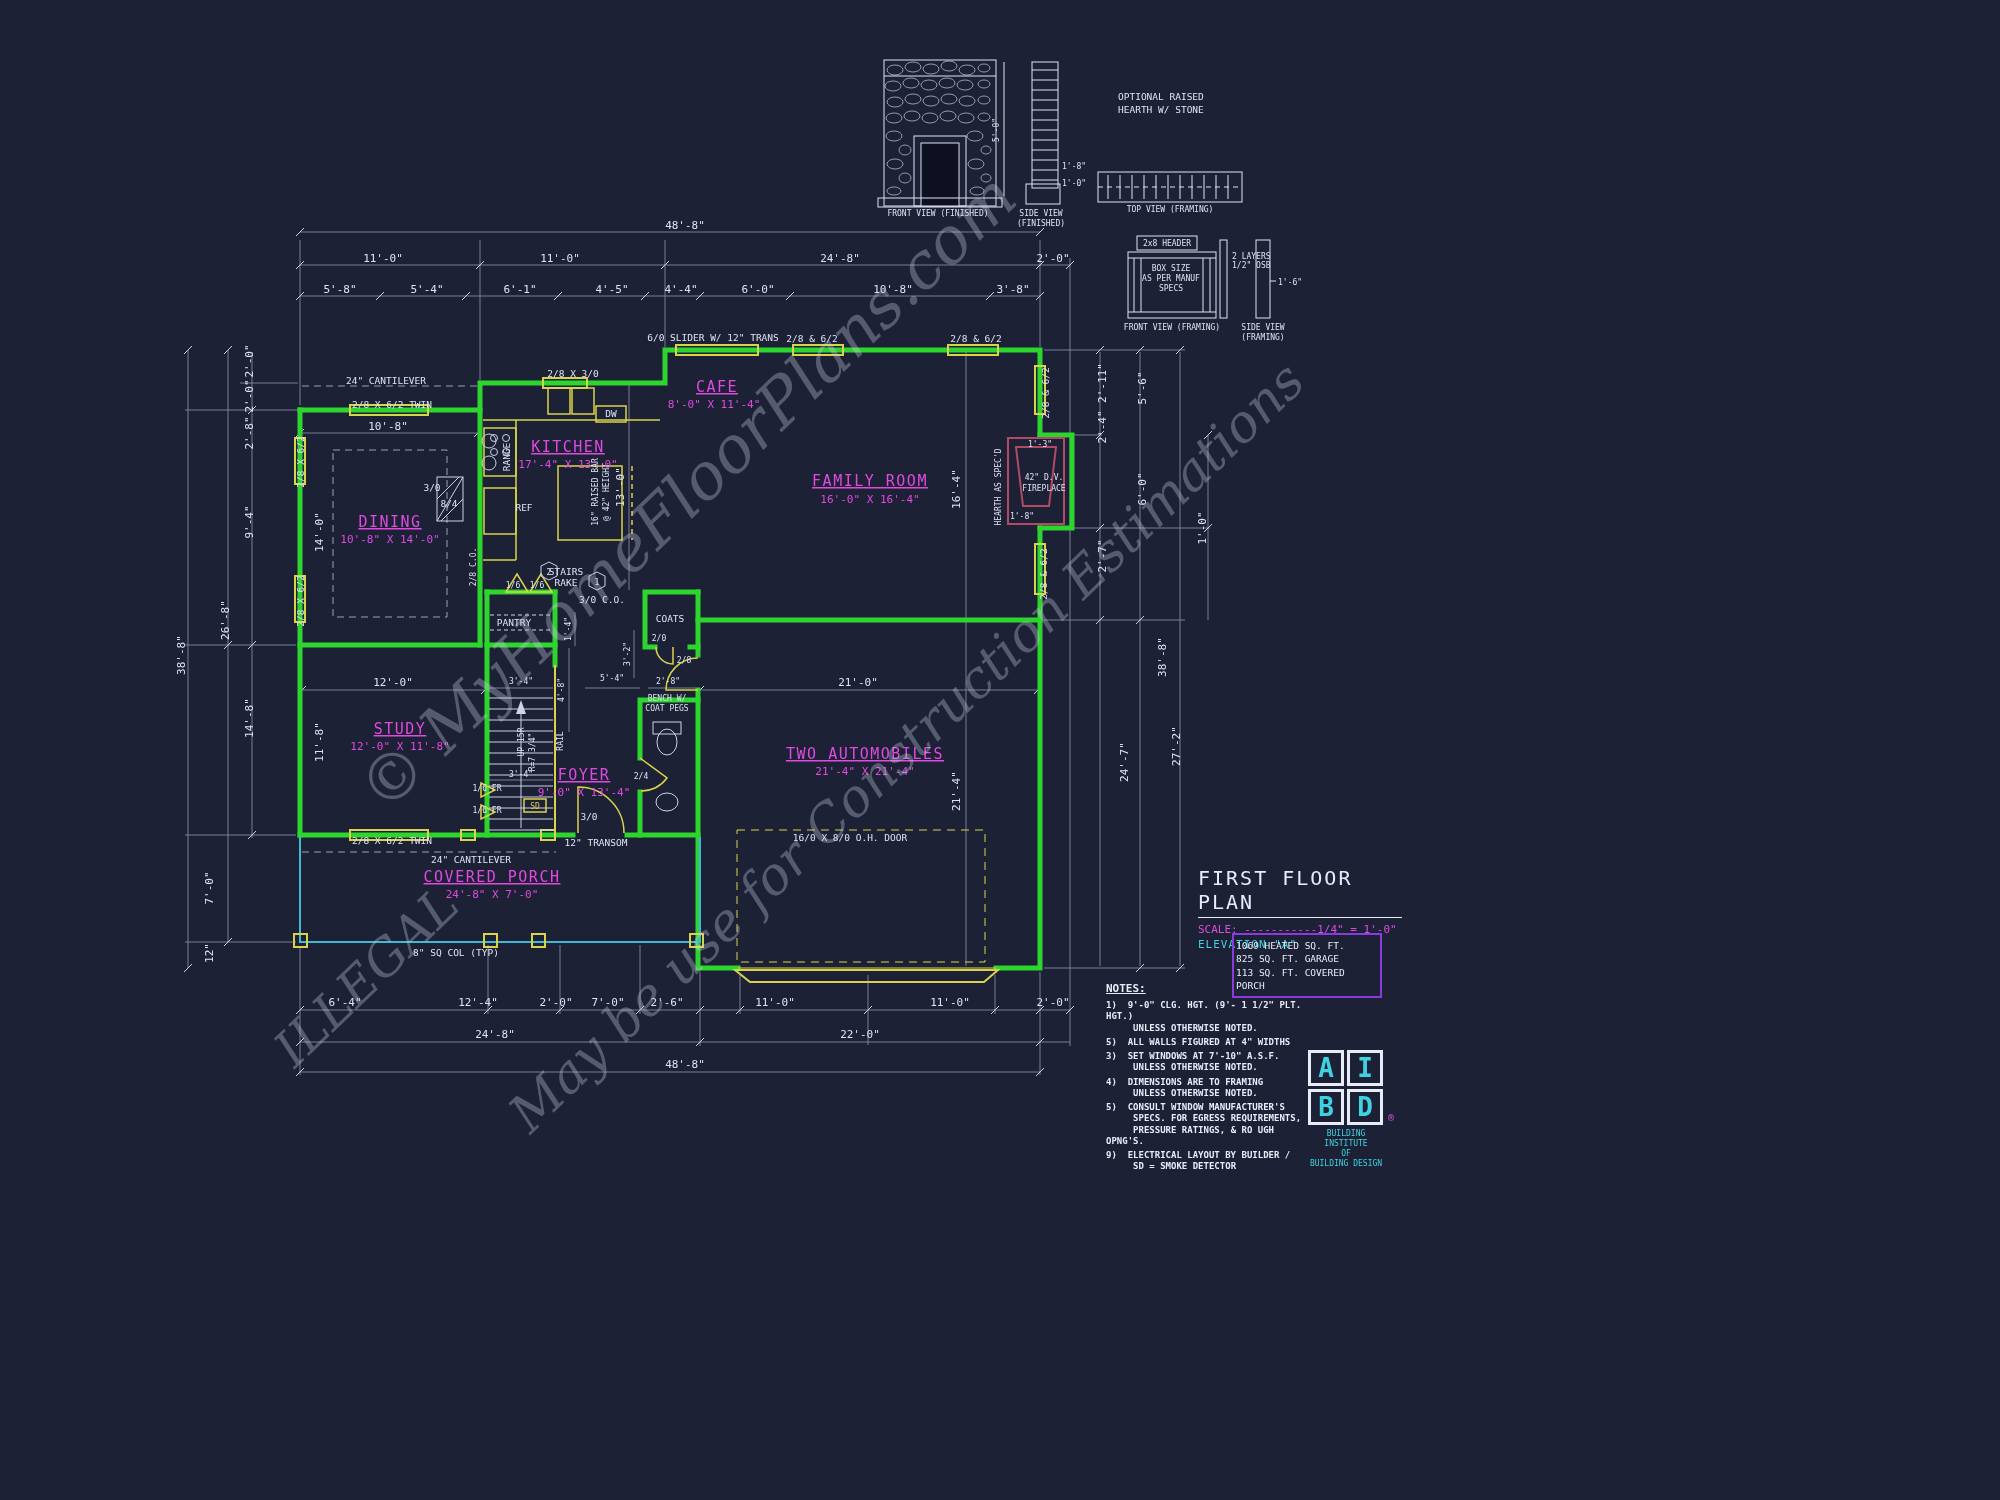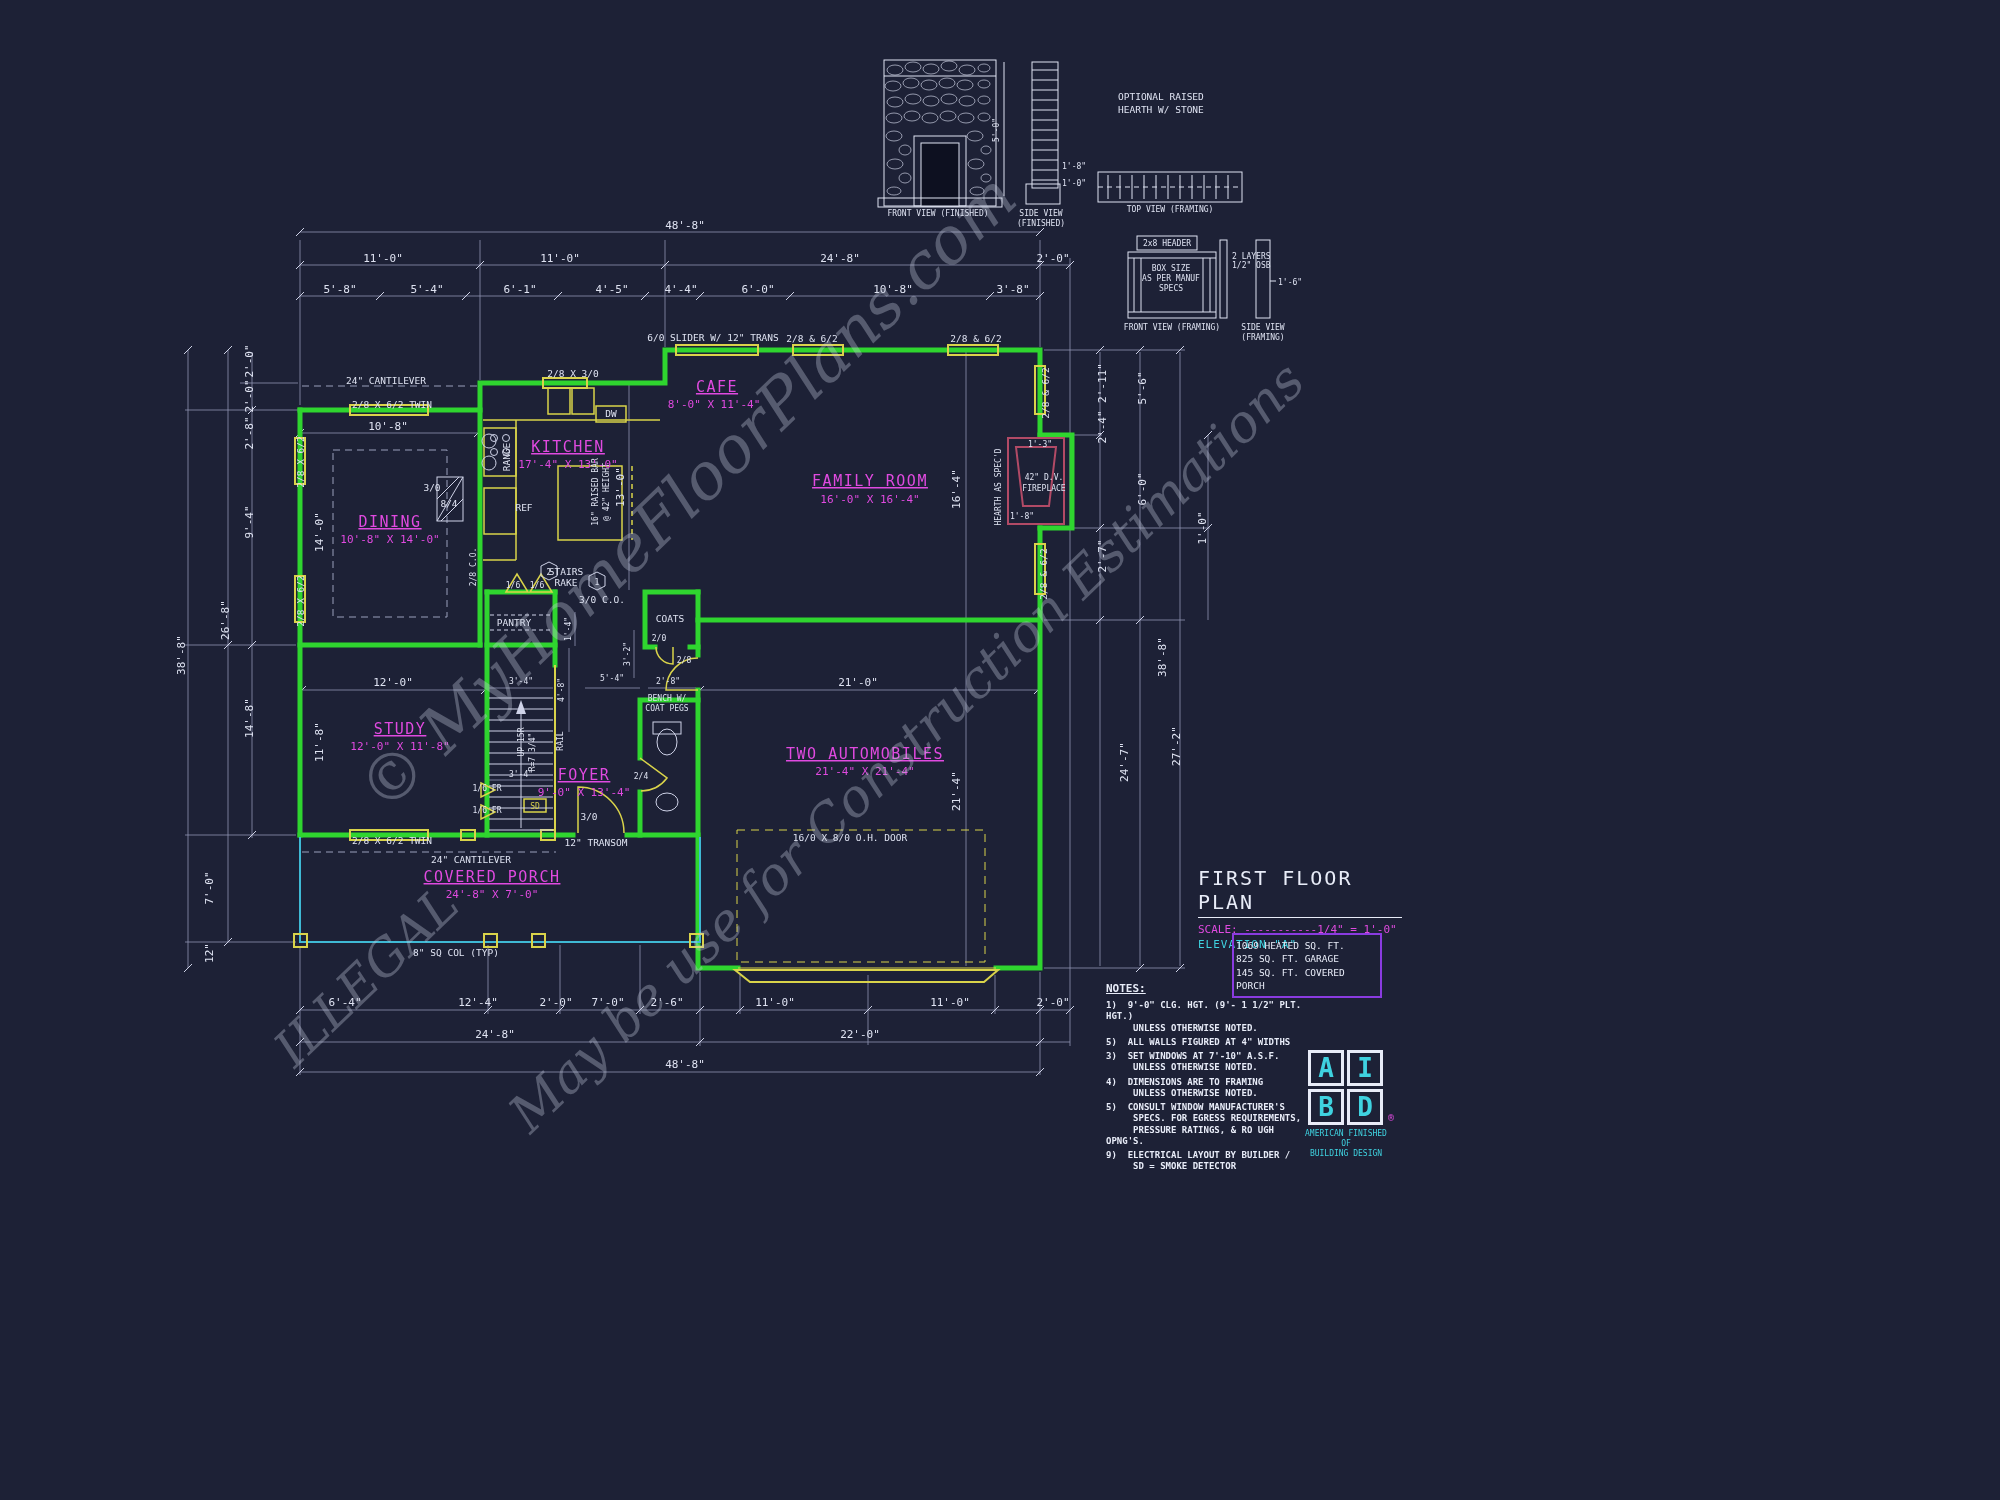--- a/index.html
+++ b/index.html
@@ -513,21 +513,21 @@
 
 <div class="titleblock">
   <div class="tb-title">FIRST FLOOR PLAN</div>
   <div class="tb-scale">SCALE: -----------1/4" = 1'-0"</div>
   <div class="tb-elev">ELEVATION "A"</div>
 </div>
 
 <div class="areabox">
   <div>1069 HEATED SQ. FT.</div>
   <div>825 SQ. FT. GARAGE</div>
-  <div>145 SQ. FT. COVERED PORCH</div>
+  <div>113 SQ. FT. COVERED PORCH</div>
 </div>
 
 <div class="notes">
   <div class="notes-h">NOTES:</div>
   <div class="note">1)  9'-0" CLG. HGT. (9'- 1 1/2" PLT. HGT.)
      UNLESS OTHERWISE NOTED.</div>
   <div class="note">5)  ALL WALLS FIGURED AT 4" WIDTHS</div>
   <div class="note">3)  SET WINDOWS AT 7'-10" A.S.F.
      UNLESS OTHERWISE NOTED.</div>
   <div class="note">4)  DIMENSIONS ARE TO FRAMING
@@ -541,19 +541,19 @@
 
 <div class="logo">
   <div class="logo-grid">
     <div class="logo-cell">A</div>
     <div class="logo-cell">I</div>
     <div class="logo-cell">B</div>
     <div class="logo-cell">D</div>
   </div>
   <span class="logo-reg">®</span>
   <div class="logo-cap">
-    <div>AMERICAN FINISHED</div>
+    <div>BUILDING INSTITUTE</div>
     <div>OF</div>
     <div>BUILDING DESIGN</div>
   </div>
 </div>
 
 </div>
 
 </body></html>

